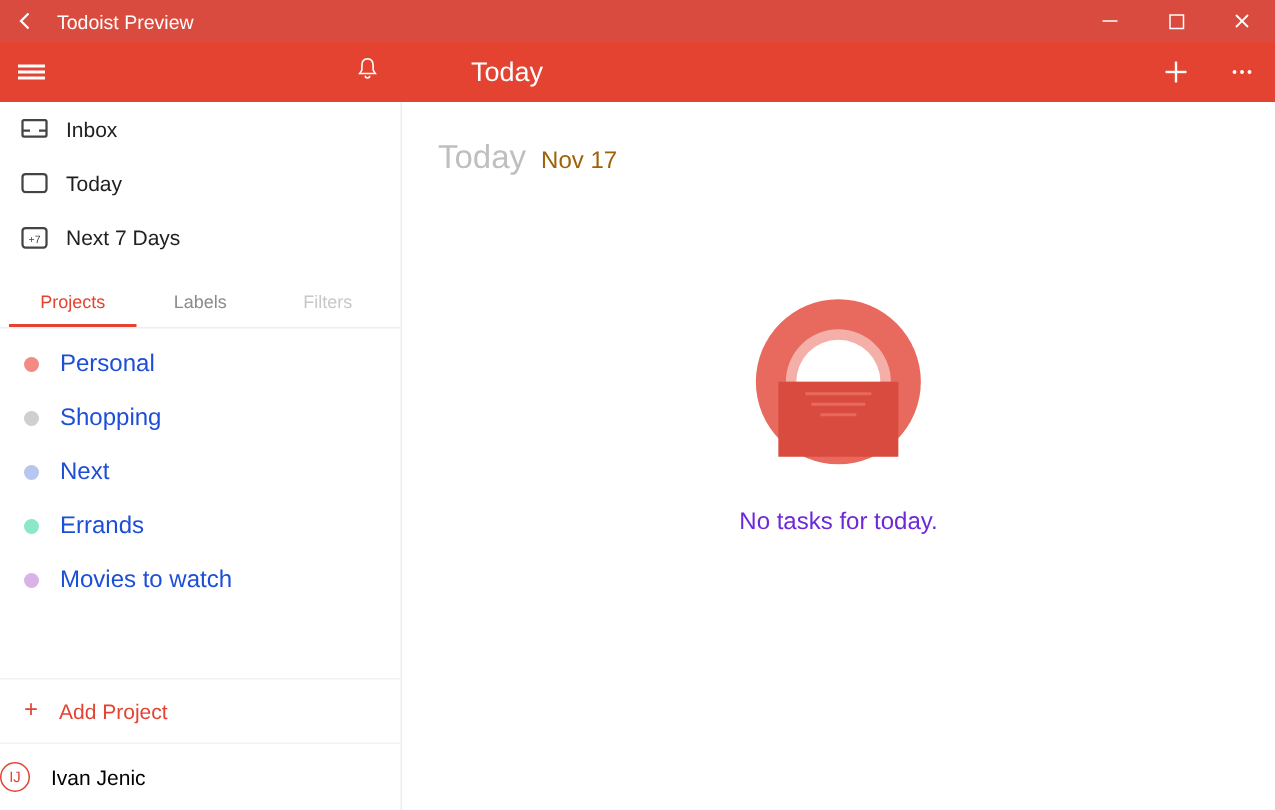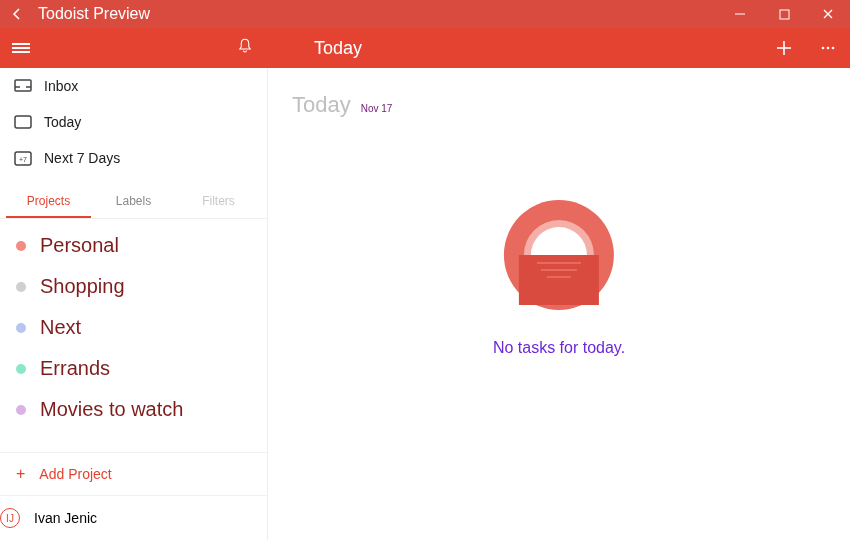--- a/index.html
+++ b/index.html
@@ -1,17 +1,17 @@
 <!DOCTYPE html>
 <html><head>
 <meta charset="utf-8">
 <style>
   * { box-sizing: border-box; margin: 0; padding: 0; }
   body { font-family: "Segoe UI", Arial, sans-serif; width: 850px; height: 540px; overflow: hidden; background: #f5f5f5; }
-  .titlebar { height: 28px; background: #d94b3f; display: flex; align-items: center; color: #fff; font-size: 16px; }
+  .titlebar { height: 28px; background: #d94b3f; display: flex; align-items: center; color: #fff; font-size: 13px; }
   .titlebar .back { width: 34px; display:flex; align-items:center; justify-content:center; height:100%; }
   .titlebar .title { flex:1; padding-left: 4px; }
   .titlebar .wbtn { width: 44px; height:100%; display:flex; align-items:center; justify-content:center; }
 
   .header { height: 40px; background: #e44332; display:flex; align-items:center; color:#fff; }
   .header .menu { width: 42px; display:flex; align-items:center; justify-content:center; height:100%; }
   .header .bell-wrap { width: 230px; display:flex; align-items:center; justify-content:flex-end; padding-right: 18px; }
   .header .page-title { font-size: 18px; font-weight: 300; padding-left: 42px; flex:1; }
   .header .plus, .header .more { width: 44px; height:100%; display:flex; align-items:center; justify-content:center; }
 
@@ -21,32 +21,32 @@
   .navitem { display:flex; align-items:center; padding: 10px 12px; font-size: 14px; color:#202020; cursor:pointer; }
   .navitem .icon { width: 22px; display:flex; justify-content:center; margin-right: 10px;}
   .navitem.sel { font-weight:500; }
 
   .tabs { display:flex; margin-top: 10px; padding: 0 6px; border-bottom: 1px solid #eee; }
   .tab { flex:1; text-align:center; font-size:12px; padding:8px 4px; color:#8a8a8a; cursor:pointer; }
   .tab.active { color:#e44332; border-bottom: 2px solid #e44332; font-weight:500; }
   .tab.disabled { color:#c8c8c8; }
 
   .projects { flex:1; overflow:auto; padding-top:6px; }
-  .project { display:flex; align-items:center; padding: 9px 16px; font-size:20px; color:#7f1d1d; cursor:pointer;}
+  .project { display:flex; align-items:center; padding: 9px 16px; font-size:16px; color:#1d4ed8; cursor:pointer;}
   .dot { width:10px; height:10px; border-radius:50%; margin-right:14px; }
 
   .addproj { display:flex; align-items:center; padding: 12px 16px; color:#e44332; font-size:14px; cursor:pointer; border-top:1px solid #f2f2f2;}
   .addproj .plus { margin-right: 14px; font-size:16px; }
 
   .user { display:flex; align-items:center; padding: 12px 0; font-size:14px; cursor:pointer; border-top:1px solid #f2f2f2;}
   .avatar { width:20px; height:20px; border:1px solid #e44332; border-radius:50%; color:#e44332; font-size:10px; display:flex; align-items:center; justify-content:center; margin-right:14px;}
 
   .main { flex:1; position:relative; padding: 24px 24px; }
   .main-heading { font-size:22px; color:#bfbfbf; font-weight:400; display:flex; align-items:baseline; gap:10px;}
-  .main-heading .date { font-size:10px; color:#701a75; }
+  .main-heading .date { font-size:16px; color:#a16207; }
 
   .empty { position:absolute; top:44%; left:50%; transform:translate(-50%,-50%); text-align:center; }
   .empty .label { margin-top:20px; font-size:16px; color:#6d28d9; }
 
   .ham-line { width:18px; height:2px; background:#fff; margin:2px 0; }
 </style>
 </head>
 <body>
 
 <div class="titlebar">

